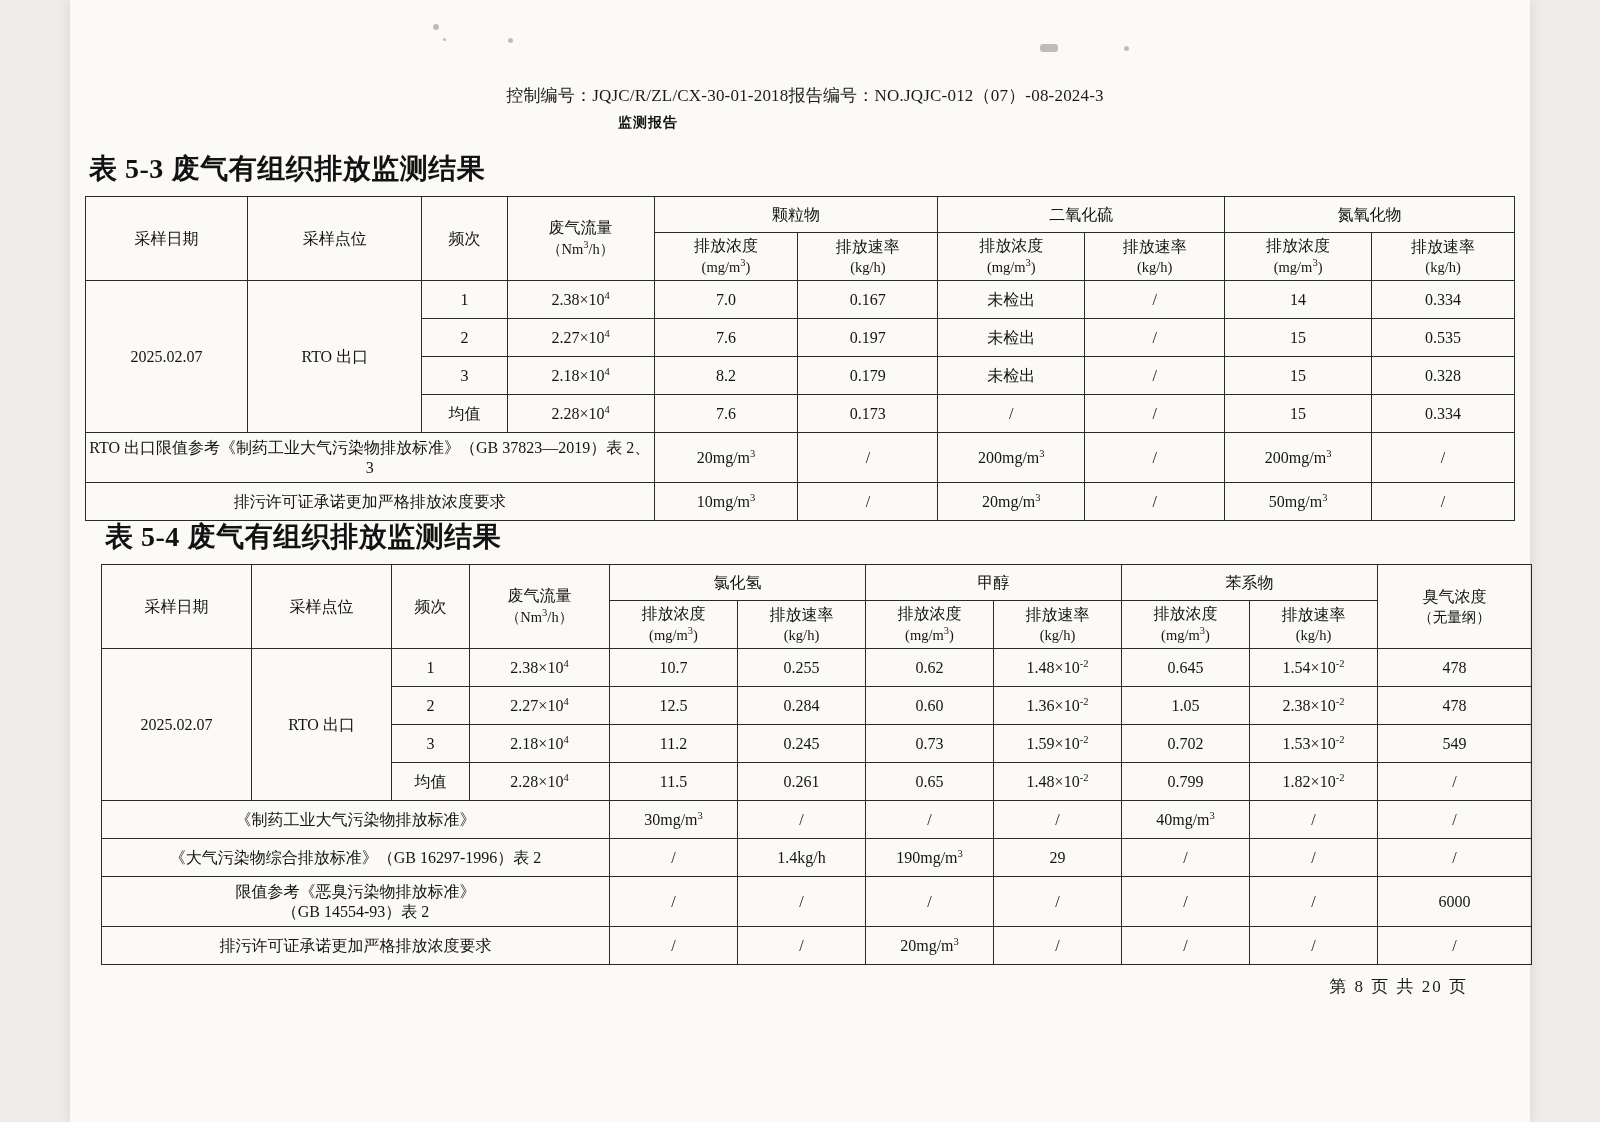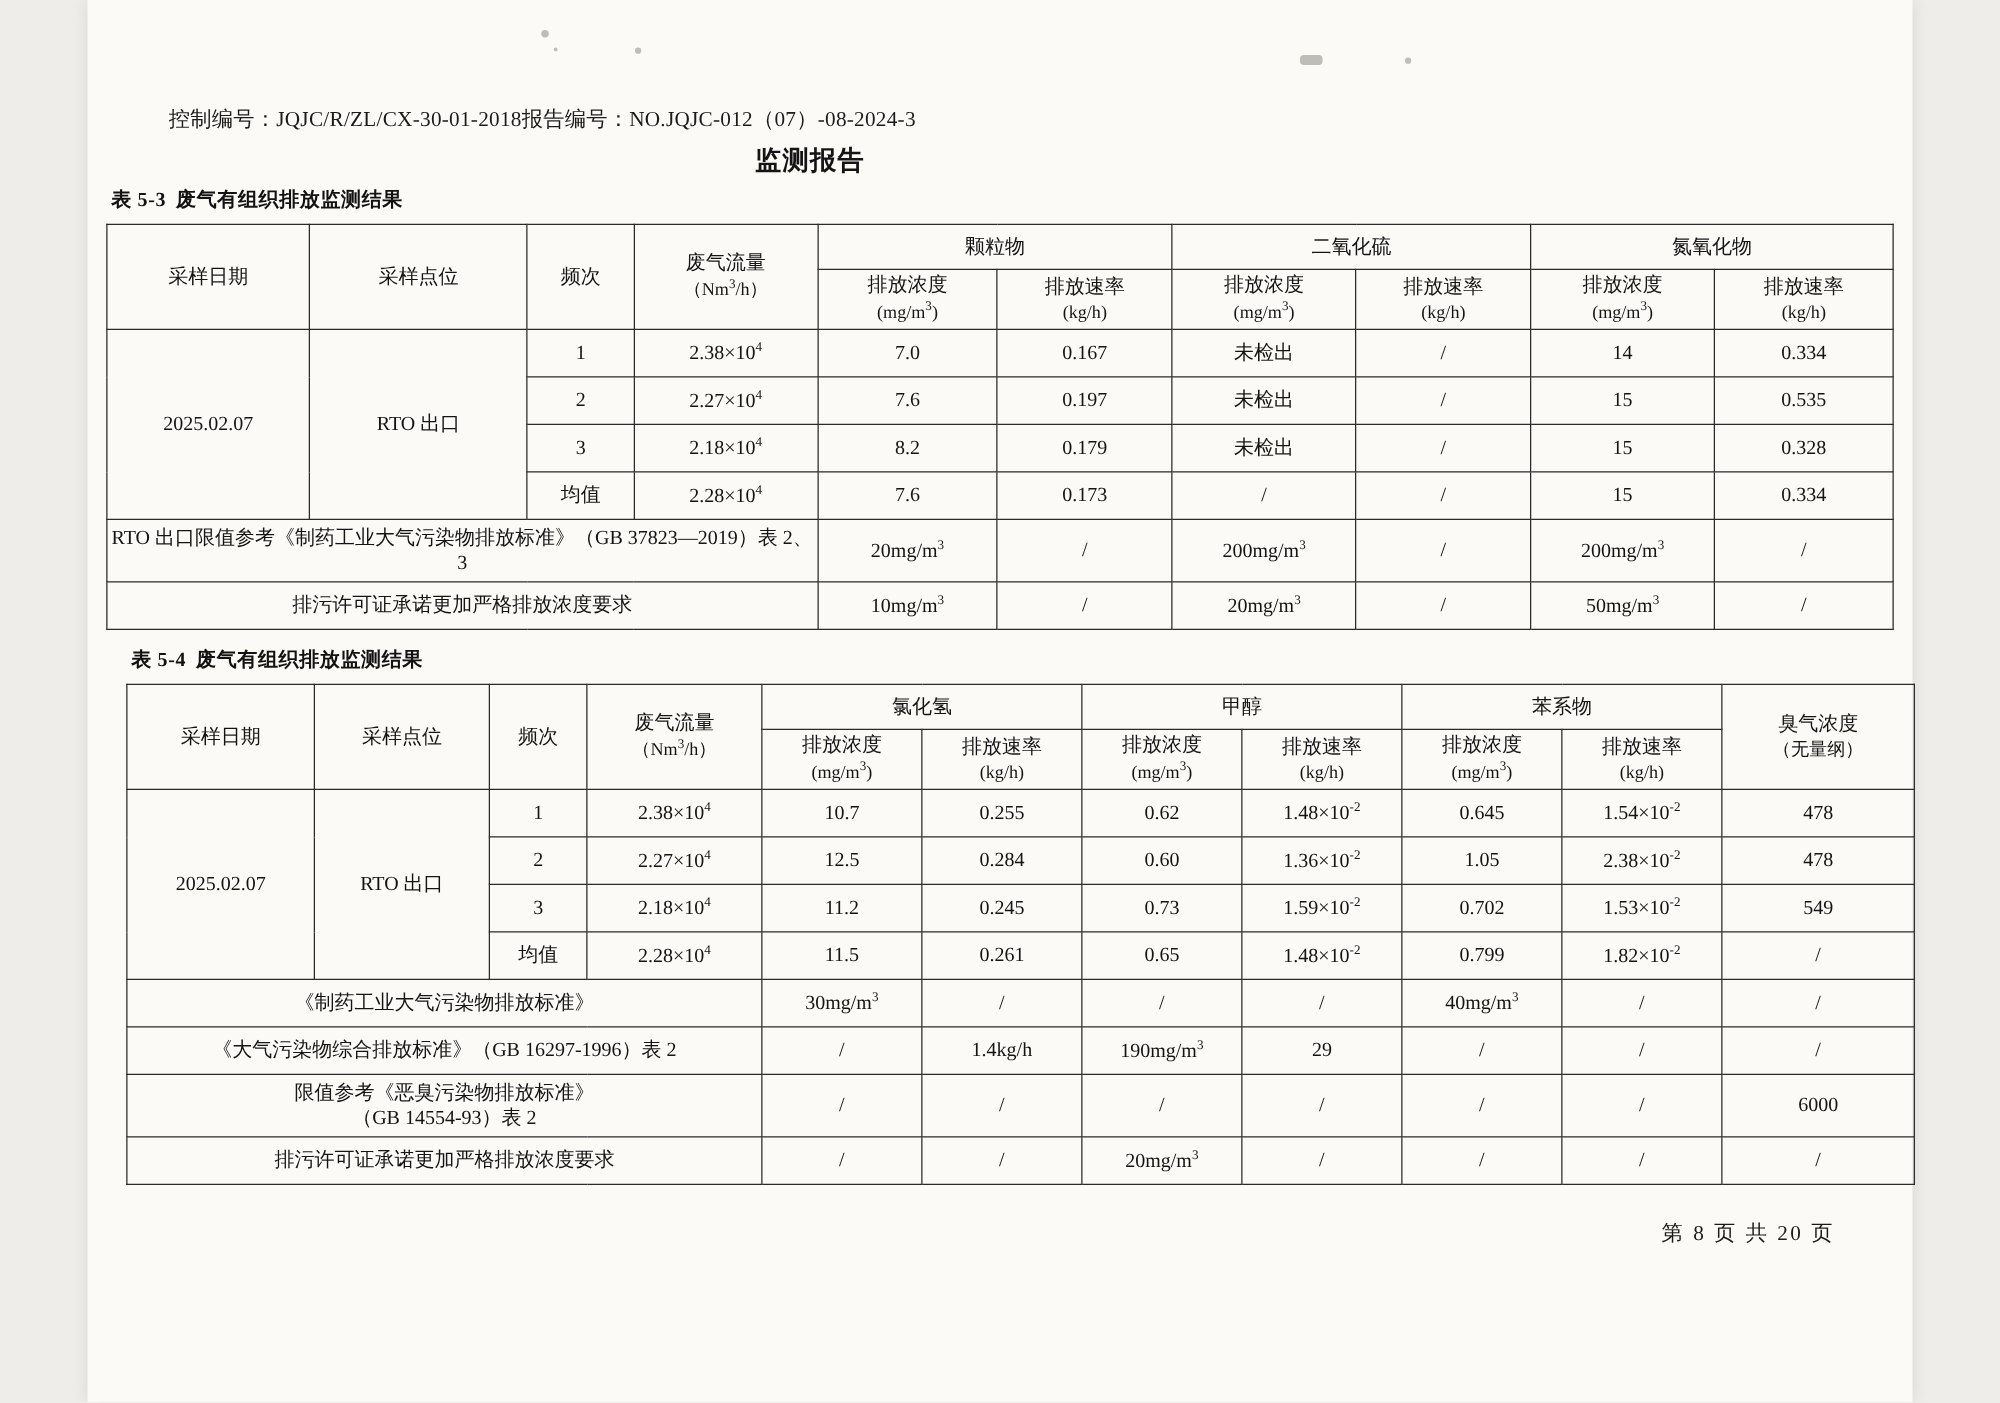--- a/index.html
+++ b/index.html
@@ -32,38 +32,38 @@
     background: #8d8a85;
     border-radius: 50%;
     opacity: .55;
   }
   .header-row {
     position: absolute;
     top: 84px;
     left: 135px;
     width: 1340px;
     display: flex;
-    justify-content: flex-start;
+    justify-content: center;
     font-size: 17px;
     color: #1b1b1b;
     letter-spacing: .2px;
   }
   .doc-title {
     position: absolute;
     top: 114px;
     left: 0;
     width: 1296px;
     text-align: center;
-    font-size: 21px;
+    font-size: 14px;
     font-weight: bold;
     letter-spacing: 1px;
     color: #141414;
   }
   .tbl-title {
-    font-size: 16px;
+    font-size: 28px;
     font-weight: bold;
     color: #121212;
     letter-spacing: .5px;
     padding-left: 4px;
   }
   .tbl-title .num { margin-right: 8px; }
 
   .block {
     position: absolute;
     left: 85px;

